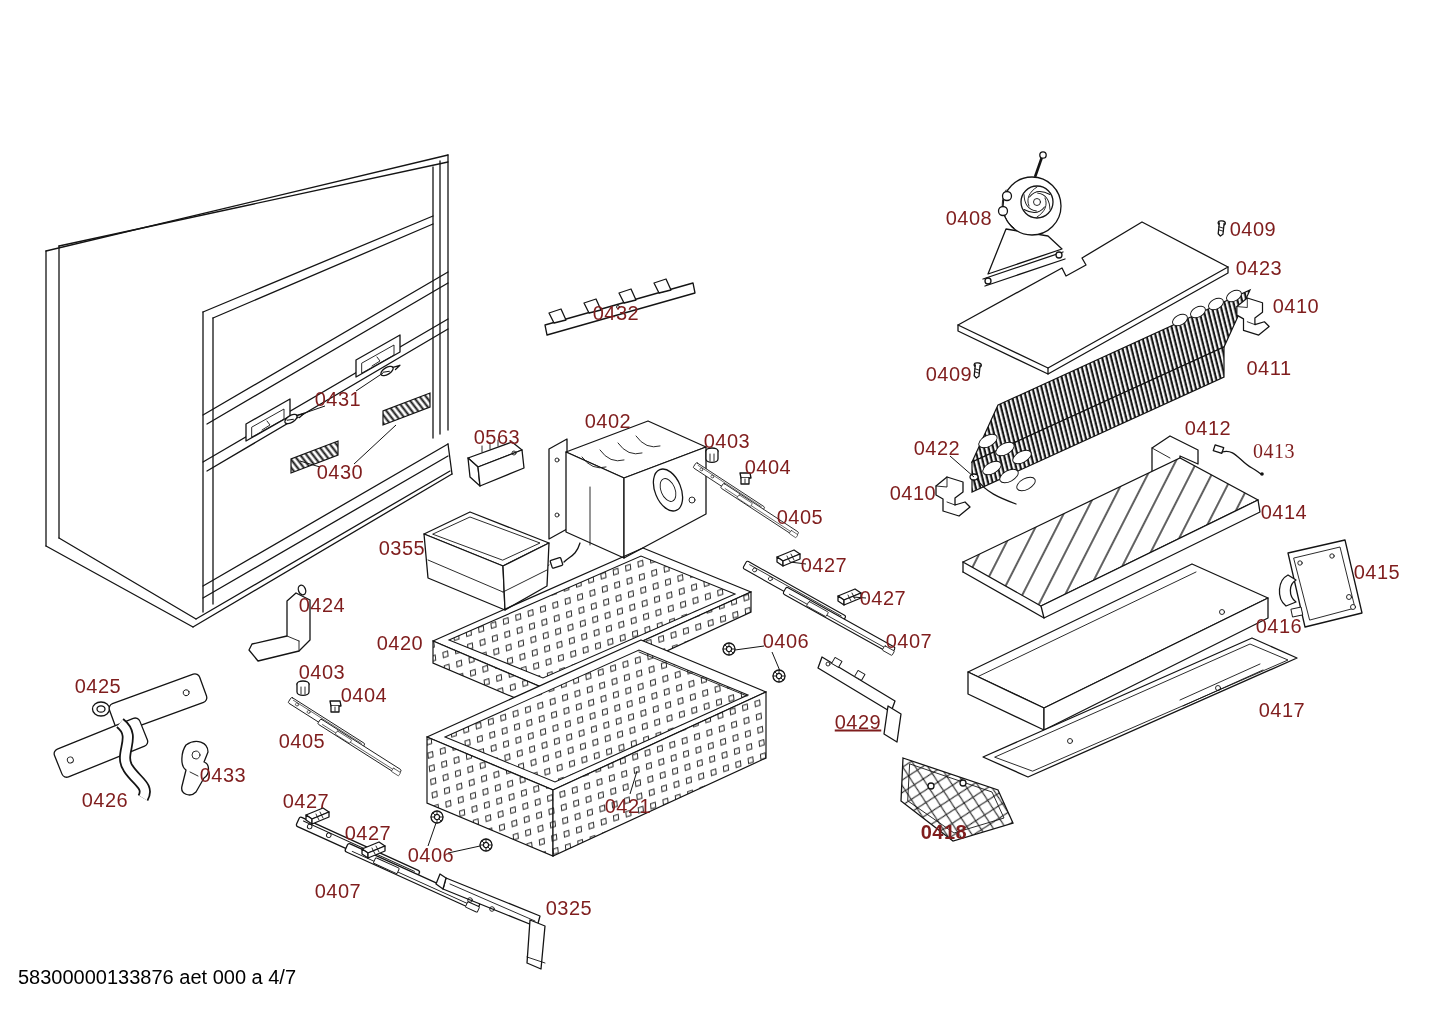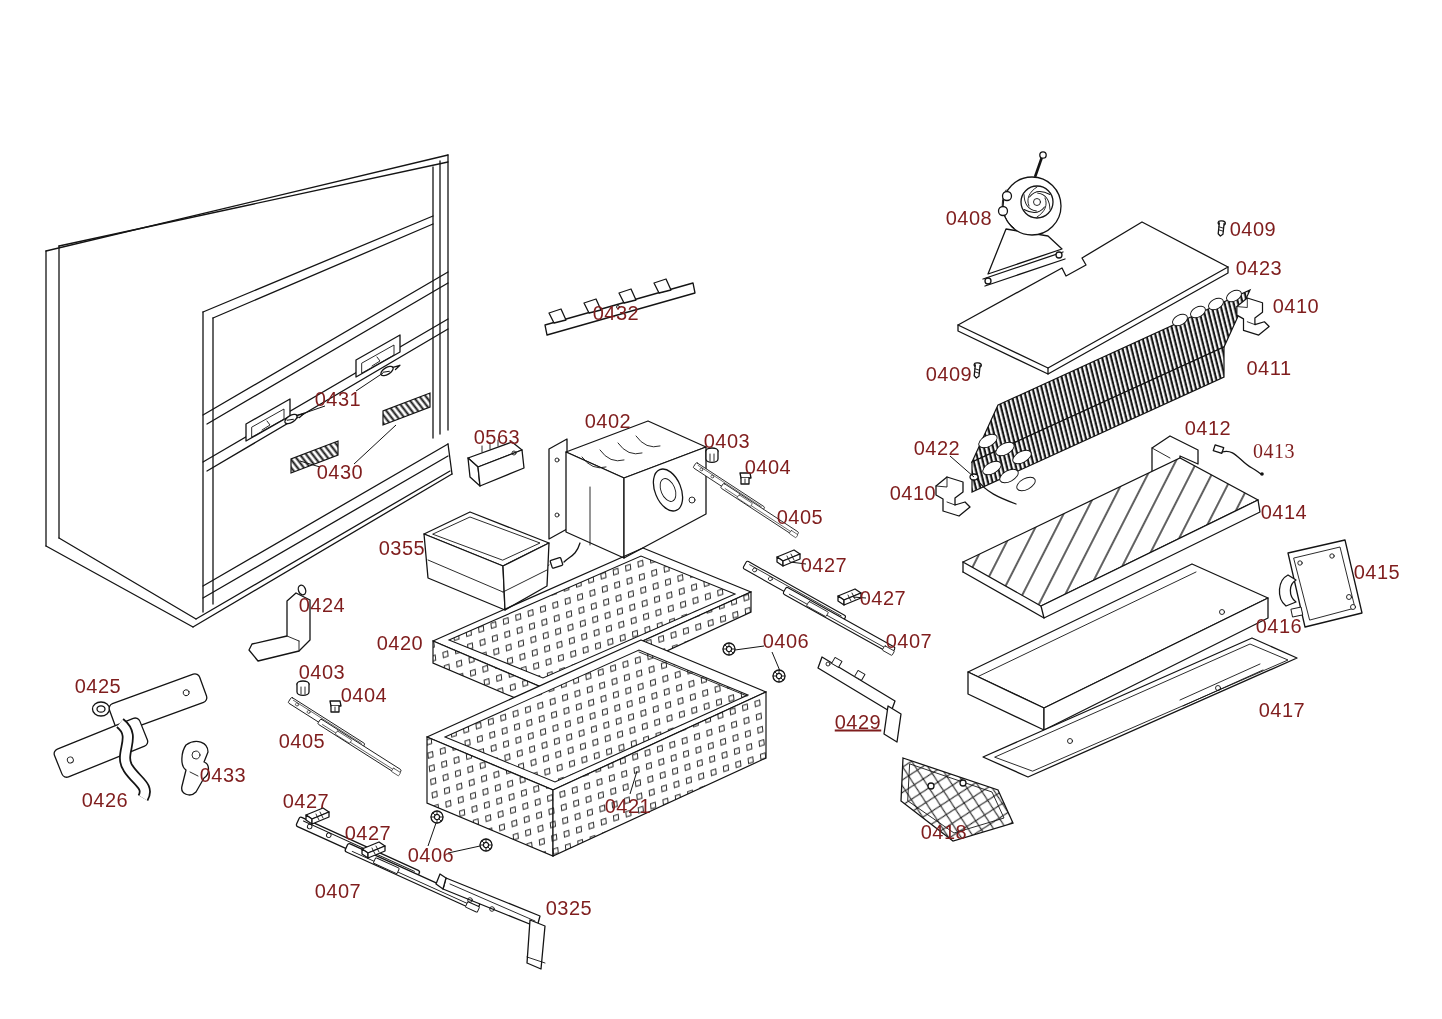--- a/index.html
+++ b/index.html
@@ -416,21 +416,21 @@
       <div class="part-label" style="left: 1269px; top: 368px;">0411</div>
       <div class="part-label" style="left: 949px; top: 374px;">0409</div>
       <div class="part-label" style="left: 937px; top: 448px;">0422</div>
       <div class="part-label" style="left: 913px; top: 493px;">0410</div>
       <div class="part-label" style="left: 1208px; top: 428px;">0412</div>
       <div class="part-label" style="left: 1274px; top: 451px; font-family: Liberation Serif, serif;">0413</div>
       <div class="part-label" style="left: 1284px; top: 512px;">0414</div>
       <div class="part-label" style="left: 1377px; top: 572px;">0415</div>
       <div class="part-label" style="left: 1279px; top: 626px;">0416</div>
       <div class="part-label" style="left: 1282px; top: 710px;">0417</div>
-      <div class="part-label" style="left: 944px; top: 832px;">0418</div>
+      <div class="part-label" style="left: 944px; top: 832px; font-weight: bold;">0418</div>
       <div class="part-label" style="left: 858px; top: 722px; text-decoration: underline;">0429</div>
       <div class="part-label" style="left: 402px; top: 548px;">0355</div>
       <div class="part-label" style="left: 400px; top: 643px;">0420</div>
       <div class="part-label" style="left: 628px; top: 806px;">0421</div>
       <div class="part-label" style="left: 322px; top: 605px;">0424</div>
       <div class="part-label" style="left: 322px; top: 672px;">0403</div>
       <div class="part-label" style="left: 364px; top: 695px;">0404</div>
       <div class="part-label" style="left: 302px; top: 741px;">0405</div>
       <div class="part-label" style="left: 98px; top: 686px;">0425</div>
       <div class="part-label" style="left: 93px; top: 800px; margin-left: 12px;">0426</div>
@@ -438,13 +438,14 @@
       <div class="part-label" style="left: 306px; top: 801px;">0427</div>
       <div class="part-label" style="left: 368px; top: 833px;">0427</div>
       <div class="part-label" style="left: 431px; top: 855px;">0406</div>
       <div class="part-label" style="left: 338px; top: 891px;">0407</div>
       <div class="part-label" style="left: 569px; top: 908px;">0325</div>
       <div class="part-label" style="left: 340px; top: 472px;">0430</div>
       <div class="part-label" style="left: 338px; top: 399px;">0431</div>
       <div class="part-label" style="left: 616px; top: 313px;">0432</div>
     </div>
 
+  <div class="footer">58300000133876 aet 000 a 4/7</div>
 </div>
 
 </body></html>

